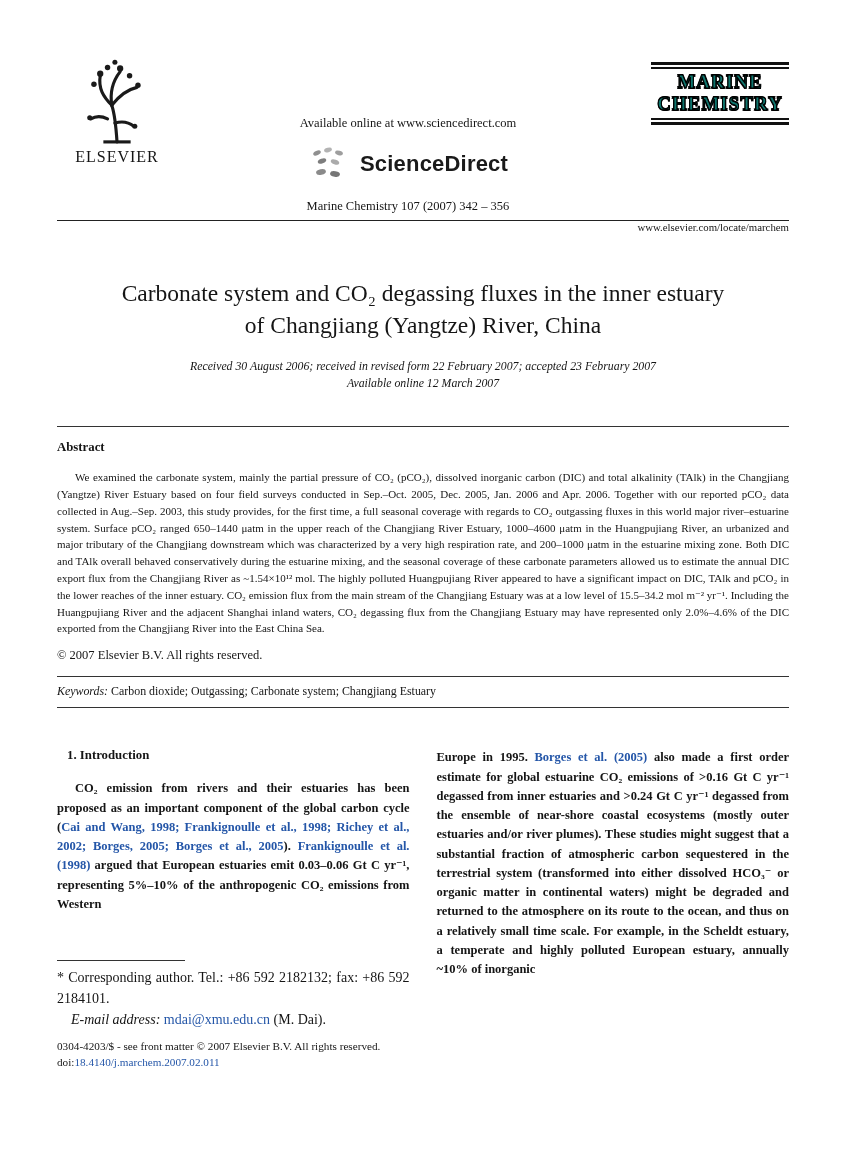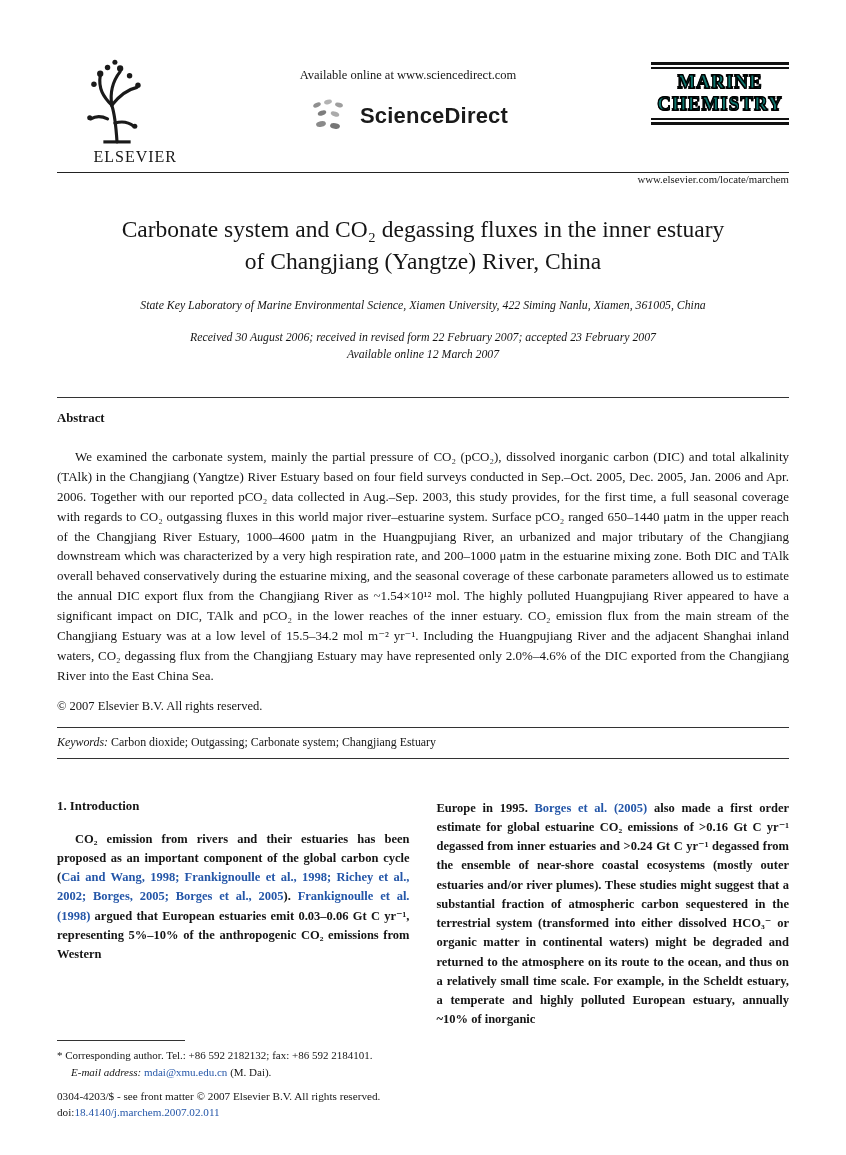--- a/index.html
+++ b/index.html
@@ -13,75 +13,75 @@
   .page {
     position: relative;
     width: 846px; height: 1155px;
     padding: 58px 57px 0 57px;
     overflow: hidden;
   }
   .link { color: var(--link-color); cursor: pointer; text-decoration: none; }
 
   
   .header { display: flex; justify-content: space-between; align-items: flex-start; }
-  .elsevier-col { width: 120px; text-align: right; }
+  .elsevier-col { width: 120px; text-align: center; }
   .elsevier-col svg { display: block; margin: 0 auto; }
   .elsevier-word { font-size: 16px; letter-spacing: 1px; margin-top: 4px; }
 
   .center-col { text-align: center; flex: 1; padding-top: 10px; }
-  .avail-line { font-size: 12.5px; }
+  .avail-line { font-size: 12.5px; margin-top: 48px; }
   .sd-logo { display: flex; align-items: center; justify-content: center; gap: 6px; margin-top: 14px; }
   .sd-text { font-family: "Liberation Sans", sans-serif; font-size: 22px; font-weight: 600; color: #1a1a1a; letter-spacing: 0.2px; }
   .citation-line { font-size: 12.5px; margin-top: 16px; }
 
   .journal-col { width: 150px; padding-top: 2px; }
   .journal-box { width: 138px; margin-left: auto; }
   .jbar { height: 2.5px; background: #111; margin: 2px 0; }
   .journal-name {
     font-family: "Liberation Serif", "DejaVu Serif", serif;
     font-weight: bold; font-size: 19px; letter-spacing: 1px;
     text-align: center; line-height: 1.18;
     color: #0f766e;
     -webkit-text-stroke: 1px #000;
     text-shadow: 0.6px 0.6px 0 #000, -0.6px -0.6px 0 #000, 0.6px -0.6px 0 #000, -0.6px 0.6px 0 #000;
   }
   .header-rule { border-top: 1.3px solid #222; margin-top: 6px; }
   .journal-url { text-align: right; font-size: 10.8px; }
 
   
-  .title { text-align: center; font-size: 23.5px; line-height: 1.38; margin-top: 28px; }
+  .title { text-align: center; font-size: 23.5px; line-height: 1.38; margin-top: 44px; }
   .authors { text-align: center; font-size: 16.5px; margin-top: 24px; }
   .authors sup { font-size: 11px; }
   .affiliation { text-align: center; font-style: italic; font-size: 11.8px; margin-top: 20px; }
   .dates { text-align: center; font-size: 11.8px; margin-top: 16px; line-height: 1.45; font-style: italic; }
 
   .rule { border-top: 1px solid #333; }
   .abstract-rule { margin-top: 34px; }
   .abstract-head { font-weight: bold; font-size: 12.8px; margin-top: 13px; }
   .abstract-body {
-    font-size: 13px; line-height: 1.53; text-align: justify;
-    text-indent: 18px; margin-top: 21px;
+    font-size: 11px; line-height: 1.53; text-align: justify;
+    text-indent: 18px; margin-top: 14px;
   }
   .abstract-copyright { font-size: 12.5px; margin-top: 2px; }
   .kw-rule-top { margin-top: 13px; }
   .keywords { font-size: 11.9px; padding: 7px 0 8px 0; }
   .keywords .kw-label { font-style: italic; }
   .kw-rule-bottom { margin-top: 0; }
 
   
   .columns { display: flex; gap: 27px; margin-top: 40px; height: 322px; }
   .col { flex: 1; min-width: 0; }
   .col-left { display: flex; flex-direction: column; }
-  .sec-head { font-weight: bold; font-size: 12.8px; margin: 0 0 16px 0; }
+  .sec-head { font-weight: bold; font-size: 12.8px; margin: 0 0 16px 10px; }
   .body-par { font-size: 12.5px; line-height: 1.54; text-align: justify; margin: 0; font-weight: bold; }
   .indent { text-indent: 18px; }
 
   .footnote-block { margin-top: auto; }
   .footnote-rule { width: 128px; border-top: 1px solid #333; margin-bottom: 6px; }
-  .footnote { font-size: 11px; line-height: 1.5; text-align: justify; }
+  .footnote { font-size: 14px; line-height: 1.5; text-align: justify; }
   .footnote .fn-line2 { text-indent: 14px; }
   .fn-email-label { font-style: italic; }
   .footer-block { font-size: 11.2px; line-height: 1.45; margin-top: 8px; }
 </style>
 </head>
 <body>
 
 <div class="page">
 
   <div class="header">
@@ -121,20 +121,21 @@
             <ellipse cx="20" cy="5" rx="4" ry="2.2" transform="rotate(-15 20 5)" fill="#b3b3b3"></ellipse>
             <ellipse cx="31" cy="8" rx="4" ry="2.2" transform="rotate(15 31 8)" fill="#9e9e9e"></ellipse>
             <ellipse cx="14" cy="16" rx="4.4" ry="2.4" transform="rotate(-20 14 16)" fill="#7d7d7d"></ellipse>
             <ellipse cx="27" cy="17" rx="4.4" ry="2.4" transform="rotate(20 27 17)" fill="#ababab"></ellipse>
             <ellipse cx="13" cy="27" rx="5" ry="2.8" transform="rotate(-12 13 27)" fill="#8a8a8a"></ellipse>
             <ellipse cx="27" cy="29" rx="5" ry="2.8" transform="rotate(10 27 29)" fill="#767676"></ellipse>
           </g>
         </svg>
         <span class="sd-text">ScienceDirect</span>
       </div>
+      <div class="citation-line">Marine Chemistry 107 (2007) 342 – 356</div>
     </div>
 
     <div class="journal-col">
       <div class="journal-box">
         <div class="jbar"></div>
         <div class="jbar"></div>
         <div class="journal-name">MARINE</div>
         <div class="journal-name">CHEMISTRY</div>
         <div class="jbar"></div>
         <div class="jbar"></div>
@@ -144,21 +145,20 @@
 
   <div class="header-rule"></div>
   <div class="journal-url">www.elsevier.com/locate/marchem</div>
 
   <div class="title">
     <div>Carbonate system and CO₂ degassing fluxes in the inner estuary</div>
     <div>of Changjiang (Yangtze) River, China</div>
   </div>
 
 
-  <div class="affiliation">State Key Laboratory of Marine Environmental Science, Xiamen University, 422 Siming Nanlu, Xiamen, 361005, China</div>
 
   <div class="dates">
     <div>Received 30 August 2006; received in revised form 22 February 2007; accepted 23 February 2007</div>
     <div>Available online 12 March 2007</div>
   </div>
 
   <div class="rule abstract-rule"></div>
   <div class="abstract-head">Abstract</div>
   <p class="abstract-body">We examined the carbonate system, mainly the partial pressure of CO₂ (pCO₂), dissolved inorganic carbon (DIC) and total alkalinity (TAlk) in the Changjiang (Yangtze) River Estuary based on four field surveys conducted in Sep.–Oct. 2005, Dec. 2005, Jan. 2006 and Apr. 2006. Together with our reported pCO₂ data collected in Aug.–Sep. 2003, this study provides, for the first time, a full seasonal coverage with regards to CO₂ outgassing fluxes in this world major river–estuarine system. Surface pCO₂ ranged 650–1440 μatm in the upper reach of the Changjiang River Estuary, 1000–4600 μatm in the Huangpujiang River, an urbanized and major tributary of the Changjiang downstream which was characterized by a very high respiration rate, and 200–1000 μatm in the estuarine mixing zone. Both DIC and TAlk overall behaved conservatively during the estuarine mixing, and the seasonal coverage of these carbonate parameters allowed us to estimate the annual DIC export flux from the Changjiang River as ~1.54×10¹² mol. The highly polluted Huangpujiang River appeared to have a significant impact on DIC, TAlk and pCO₂ in the lower reaches of the inner estuary. CO₂ emission flux from the main stream of the Changjiang Estuary was at a low level of 15.5–34.2 mol m⁻² yr⁻¹. Including the Huangpujiang River and the adjacent Shanghai inland waters, CO₂ degassing flux from the Changjiang Estuary may have represented only 2.0%–4.6% of the DIC exported from the Changjiang River into the East China Sea.</p>
   <div class="abstract-copyright">© 2007 Elsevier B.V. All rights reserved.</div>

